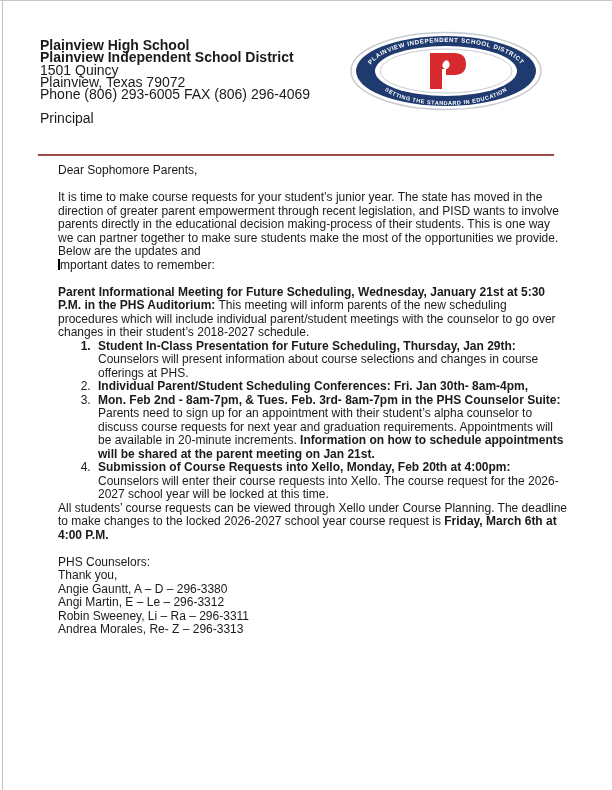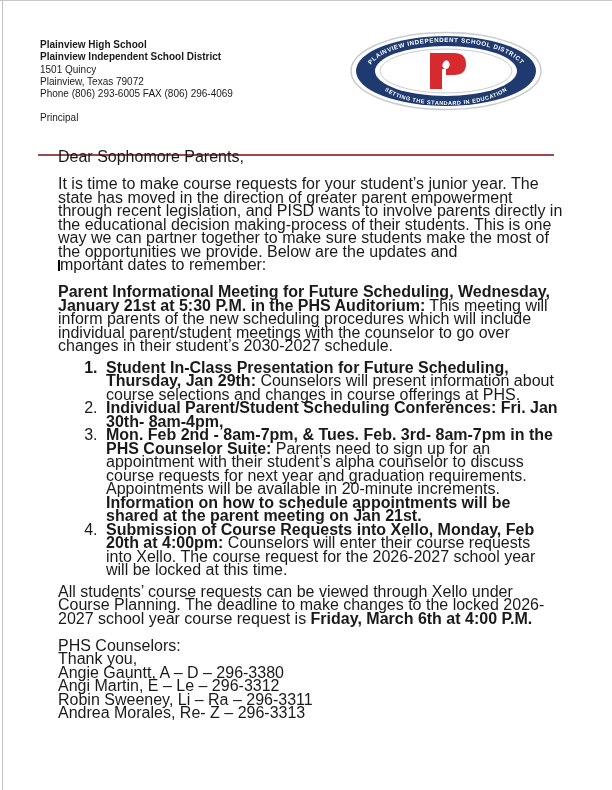--- a/index.html
+++ b/index.html
@@ -3,35 +3,35 @@
 <meta charset="utf-8">
 <style>
   html, body { margin: 0; padding: 0; background: #ffffff; }
   body {
     width: 612px; height: 790px; position: relative; overflow: hidden;
     font-family: "Liberation Sans", sans-serif; color: #1a1a1a;
   }
   .page-border-top { position: absolute; left: 0; top: 0; width: 612px; height: 1px; background: #c8c8c8; }
   .page-border-left { position: absolute; left: 2px; top: 0; width: 1px; height: 790px; background: #c0c0c8; }
 
-  .letterhead { position: absolute; left: 40px; top: 39px; font-size: 10px; line-height: 12.3px; }
+  .letterhead { position: absolute; left: 40px; top: 39px; font-size: 14px; line-height: 12.3px; }
   .letterhead .bold { font-weight: bold; }
   .letterhead .gap { height: 12px; }
 
   .logo { position: absolute; left: 350px; top: 31px; width: 192px; height: 80px; }
 
   .divider { position: absolute; left: 38px; top: 154px; width: 516px; height: 2px; background: #9a4a4a; }
 
-  .body { position: absolute; left: 58px; top: 150px; width: 510px; font-size: 16px; line-height: 13.5px; }
+  .body { position: absolute; left: 58px; top: 164px; width: 510px; font-size: 12px; line-height: 13.5px; }
   .body p { margin: 0; }
   .body .blank { height: 13.5px; }
   .body b { font-weight: bold; }
   .cursor { display: inline-block; width: 2px; height: 11px; background: #000; vertical-align: -1px; margin-right: 0; }
 
-  ol.dates { margin: 8px; padding-left: 36px; }
+  ol.dates { margin: 0; padding-left: 36px; }
   ol.dates li { padding-left: 4px; }
   ol.dates li::marker { font-weight: normal; }
   ol.dates li.first::marker { font-weight: bold; }
 </style>
 </head>
 <body>
 
 <div class="page-border-top"></div>
 <div class="page-border-left"></div>
 
@@ -66,21 +66,21 @@
   <rect x="92" y="38" width="4" height="6" fill="#ffffff"></rect>
 </svg>
 
 <div class="divider"></div>
 
 <div class="body">
   <p>Dear Sophomore Parents,</p>
   <div class="blank"></div>
   <p><span>It is time to make course requests for your student’s junior year. The state has moved in the direction of greater parent empowerment through recent legislation, and PISD wants to involve parents directly in the educational decision making-process of their students. This is one way we can partner together to make sure students make the most of the opportunities we provide.  Below are the updates and </span><br><span class="cursor"></span><span>mportant dates to remember:</span></p>
   <div class="blank"></div>
-  <p><b>Parent Informational Meeting for Future Scheduling, Wednesday, January 21st at 5:30 P.M. in the PHS Auditorium:</b><span> This meeting will inform parents of the new scheduling procedures which will include individual parent/student meetings with the counselor to go over changes in their student’s 2030-2027 schedule.</span></p>
+  <p><b>Parent Informational Meeting for Future Scheduling, Wednesday, January 21st at 5:30 P.M. in the PHS Auditorium:</b><span> This meeting will inform parents of the new scheduling procedures which will include individual parent/student meetings with the counselor to go over changes in their student’s 2018-2027 schedule.</span></p>
   <ol class="dates">
     <li class="first"><b>Student In-Class Presentation for Future Scheduling, Thursday, Jan 29th:</b><span> Counselors will present information about course selections and changes in course offerings at PHS.</span></li>
     <li><b>Individual Parent/Student Scheduling Conferences:  Fri. Jan 30th- 8am-4pm,</b><span></span></li>
     <li><b>Mon. Feb 2nd - 8am-7pm, &amp; Tues.  Feb. 3rd- 8am-7pm in the PHS Counselor Suite:</b><span> Parents need to sign up for an appointment with their student’s alpha counselor to discuss course requests for next year and graduation requirements. Appointments will be available in 20-minute increments. </span><b>Information on how to schedule appointments will be shared at the parent meeting on Jan 21st.</b></li>
     <li><b>Submission of Course Requests into Xello, Monday, Feb 20th at 4:00pm:</b><span> Counselors will enter their course requests into Xello. The course request for the 2026-2027 school year will be locked at this time.</span></li>
   </ol>
   <p><span>All students’ course requests can be viewed through Xello under Course Planning.  The deadline to make changes to the locked 2026-2027 school year course request is </span><b>Friday, March 6th at 4:00 P.M.</b><br></p>
   <div class="blank"></div>
   <p>PHS Counselors:</p>
   <p>Thank you,</p>

